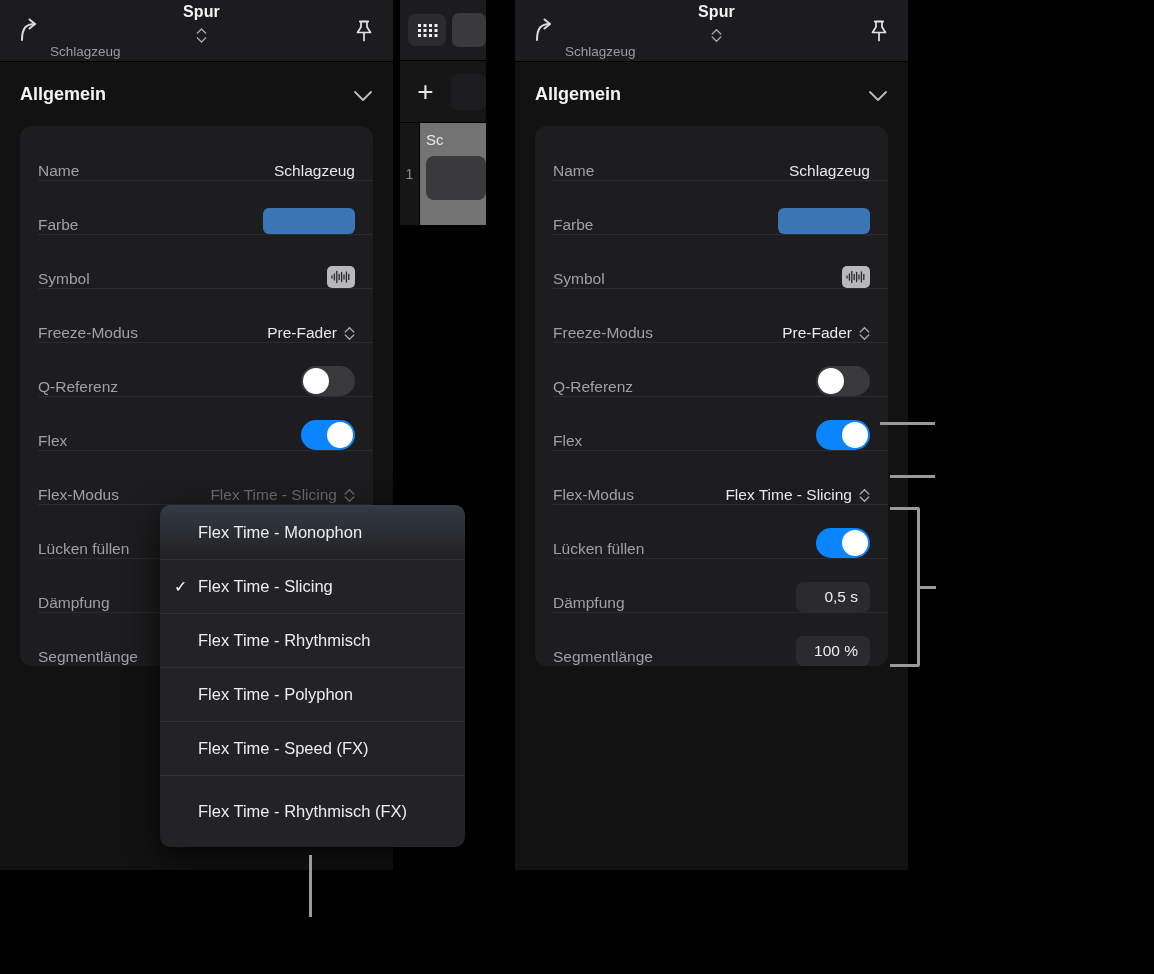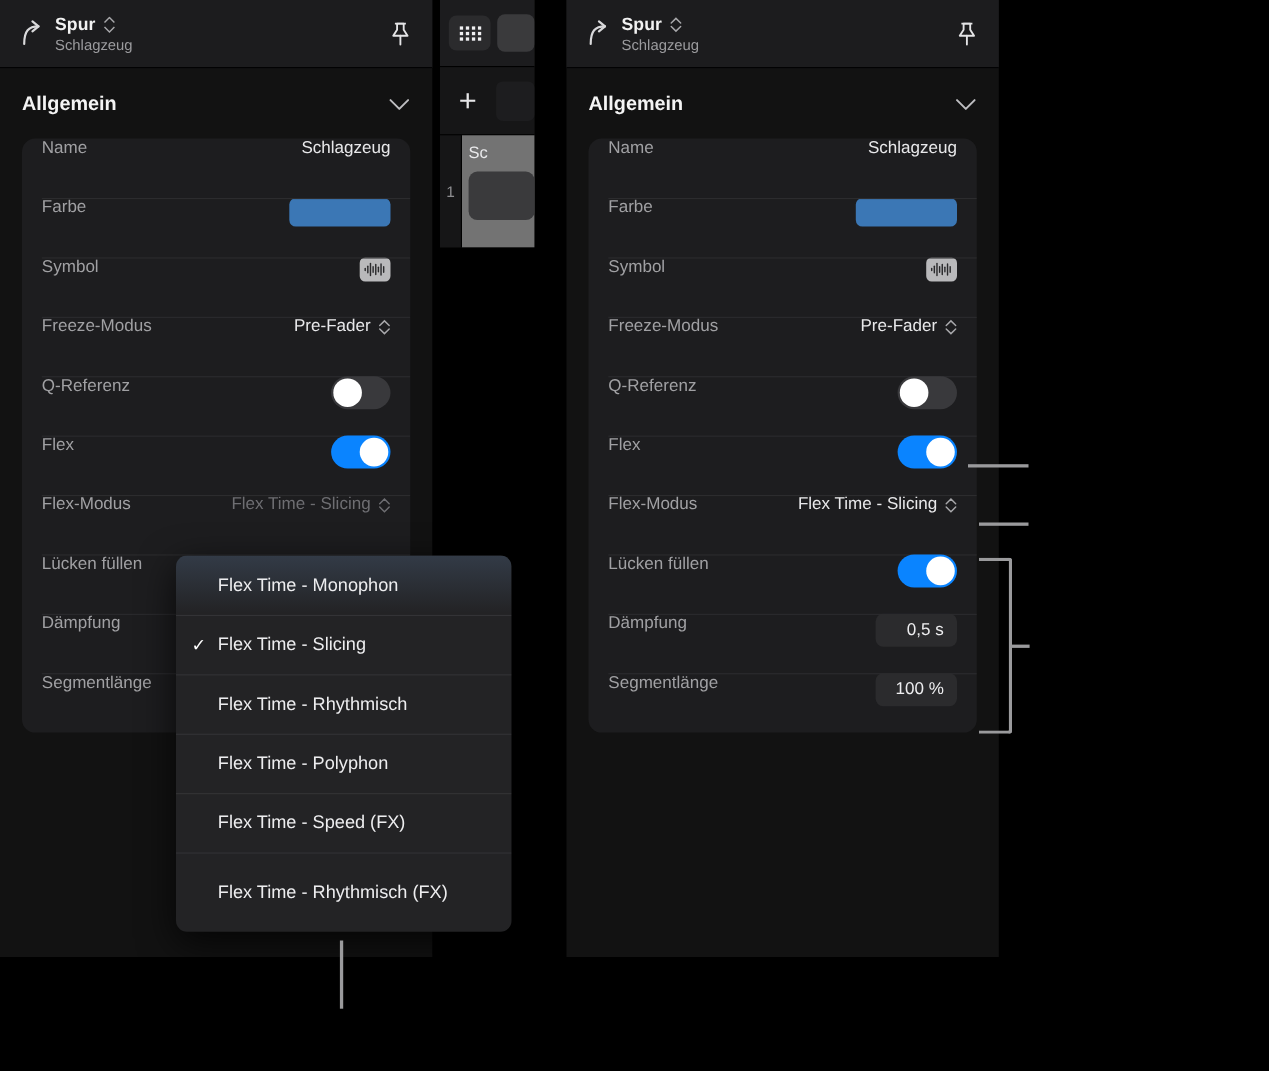--- a/index.html
+++ b/index.html
@@ -13,39 +13,39 @@
 
   
   .panel{ position:absolute; top:0; background:#121212; }
   .panel-header{
     height:62px; background:#1c1c1e;
     display:flex; align-items:center; padding:0 18px 0 16px;
     border-bottom:1px solid #000;
   }
   .back-arrow{ width:24px; height:26px; flex:0 0 24px; margin-right:10px; }
   .hdr-titles{ display:flex; flex-direction:column; justify-content:center; flex:1; min-width:0; }
-  .hdr-title-row{ display:flex; align-items:center; gap:7px; }
+  .hdr-title-row{ display:flex; align-items:center; gap:7px;flex-direction:column; }
   .hdr-title{ font-size:16px; font-weight:bold; color:#f2f2f2; letter-spacing:.1px; }
   .stepper{ width:11px; height:15px; flex:0 0 11px; }
   .hdr-sub{ font-size:13.5px; color:#9b9b9e; margin-top:1px; }
   .pin-icon{ width:22px; height:24px; flex:0 0 22px; }
 
   .section-head{
     height:64px; display:flex; align-items:center; justify-content:space-between;
     padding:0 20px 0 20px;
     gap:25px;
   }
   .section-title{ font-size:18px; font-weight:bold; color:#f4f4f4; }
   .chev{ width:20px; height:12px; }
 
   .card{
     margin:0 20px; background:#1d1d1f; border-radius:12px; overflow:hidden;
   }
   .row{
-    height:54px; display:flex; align-items:flex-start; justify-content:space-between;
+    height:54px; display:flex; align-items:flex-end; justify-content:space-between;
     padding:0 18px; position:relative;
   }
   .row + .row::before{
     content:""; position:absolute; left:18px; right:0; top:0; height:1px; background:#2c2c2e;
   }
   .row-label{ font-size:15.5px; color:#a0a0a3; white-space:nowrap; }
   .row-value{ font-size:15.5px; color:#e8e8ea; }
   .row-value.dim{ color:#6e6e72; }
   .value-stepper{ display:flex; align-items:center; gap:7px; }
 

